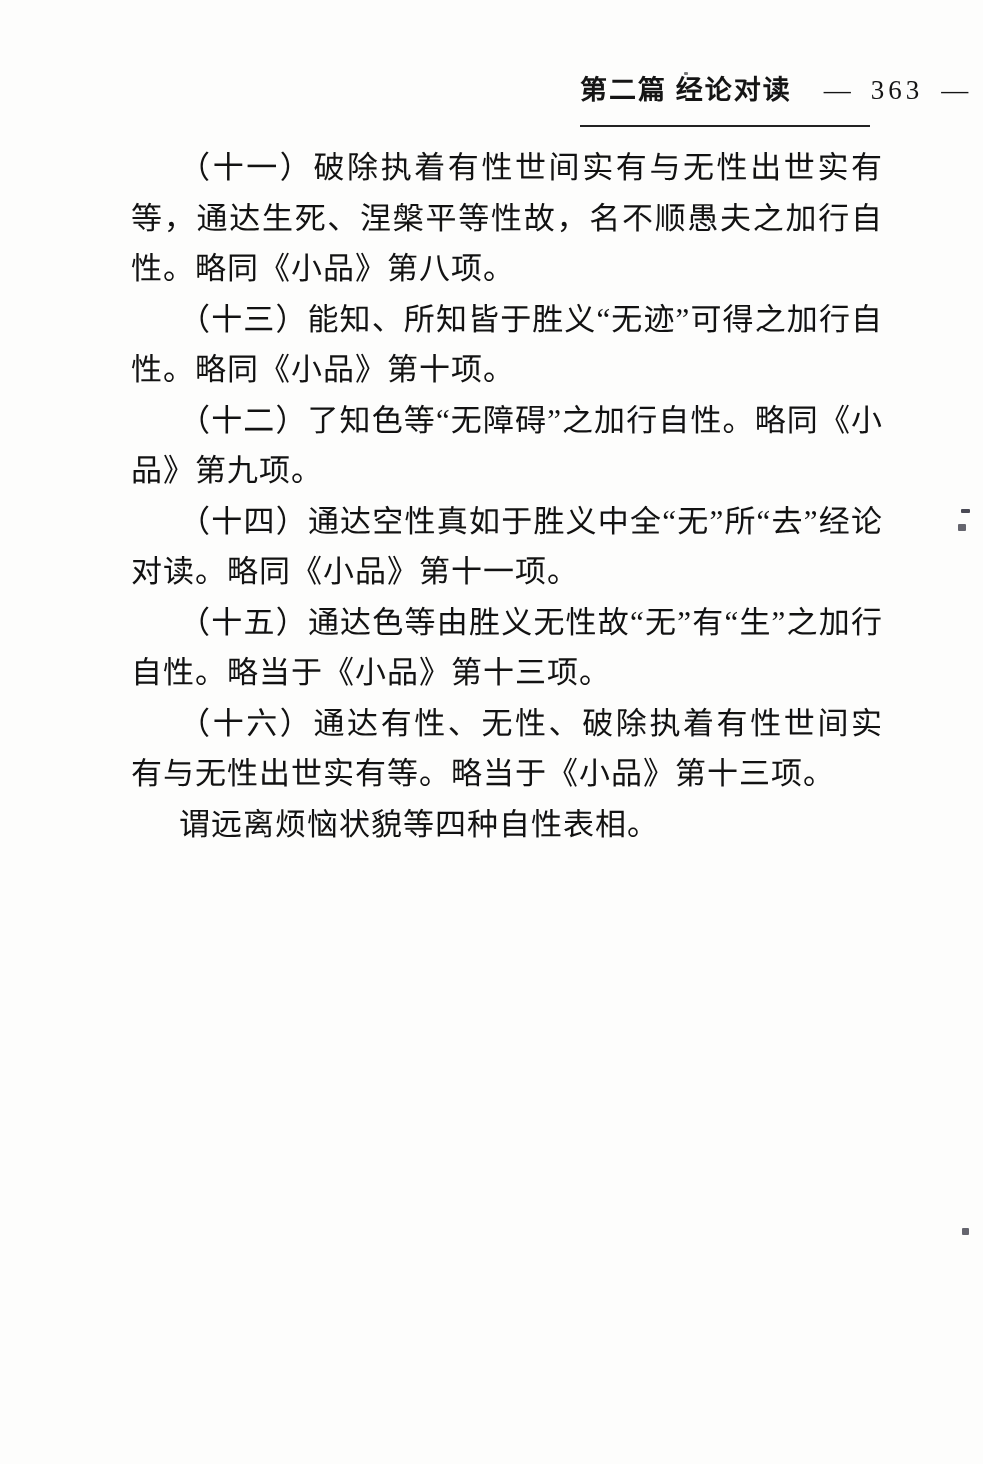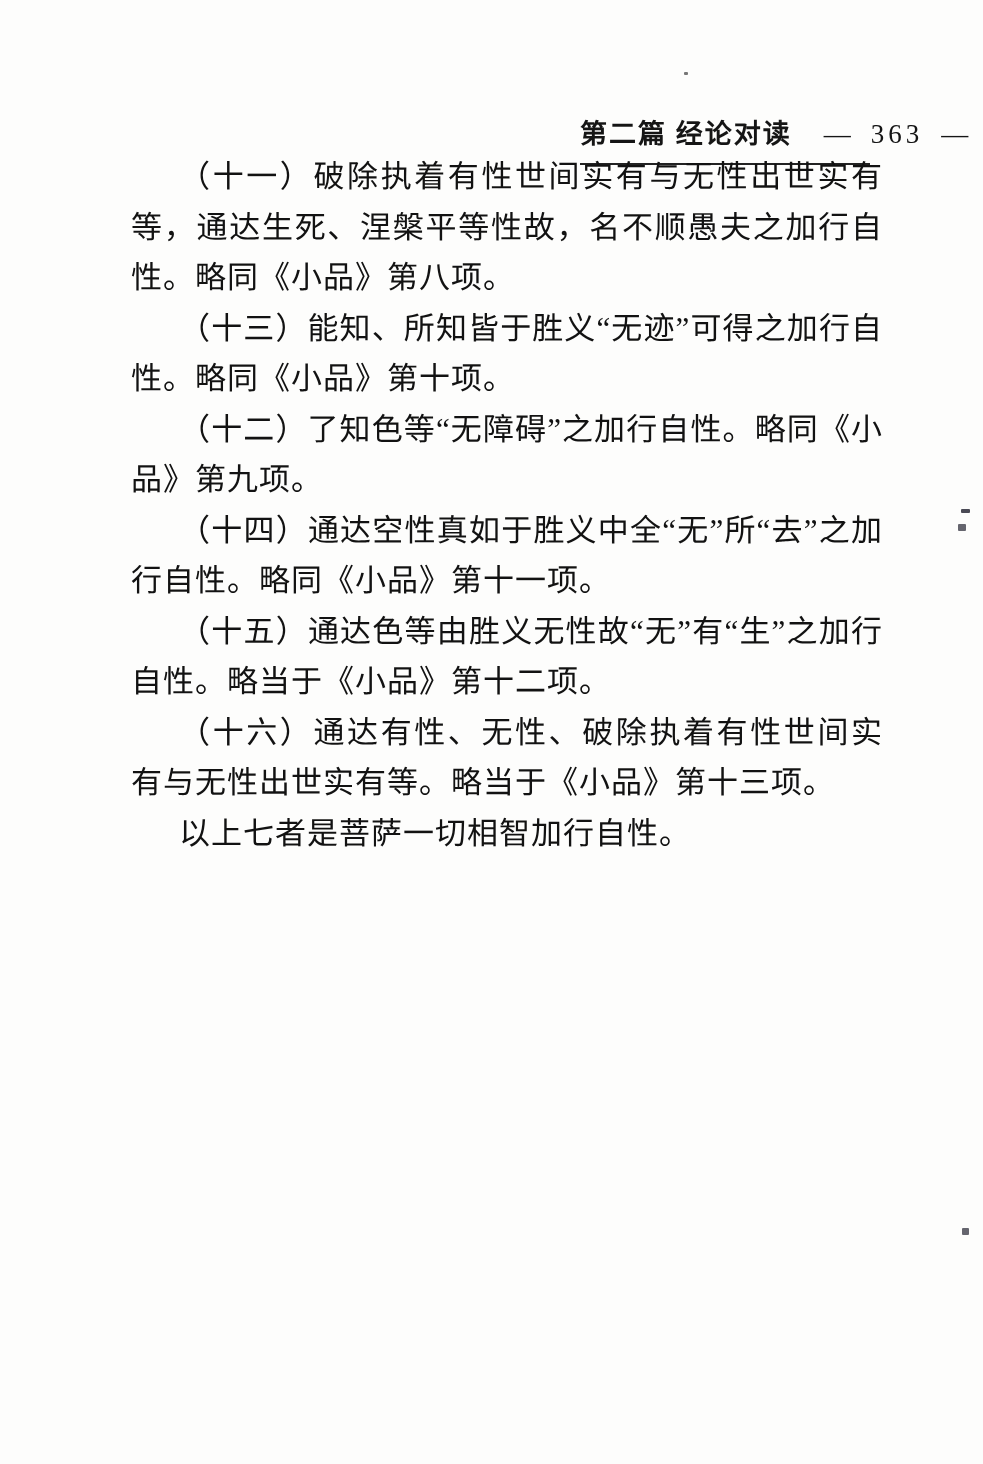--- a/index.html
+++ b/index.html
@@ -23,36 +23,35 @@
     left: 580px;
     top: 68px;
     width: 290px;
     display: flex;
     align-items: baseline;
     white-space: nowrap;
     font-size: 27px;
     font-weight: bold;
     letter-spacing: 2px;
     border-bottom: 2px solid #222;
-    padding-bottom: 12px;
-    margin-top: 44px;
+    padding-bottom: 18px;
   }
   .running-header .title { margin-right: 22px; }
   .running-header .dash  { font-weight: normal; margin: 0 10px; }
   .running-header .pagenum {
     font-family: Liberation Serif, serif;
     font-weight: normal;
     letter-spacing: 4px;
     margin: 0 8px;
   }
   
   .text-body {
     position: absolute;
     left: 131px;
-    top: 152px;
+    top: 143px;
     width: 752px;
     font-size: 31px;
     line-height: 50.5px;
     text-align: justify;
     text-justify: inter-character;
     letter-spacing: 1px;
     color: #121212;
   }
   .text-body p {
     margin: 0;
@@ -79,24 +78,24 @@
     <span class="title">第二篇 经论对读</span>
     <span class="dash">—</span>
     <span class="pagenum">363</span>
     <span class="dash">—</span>
   </div>
 
   <div class="text-body">
     <p>（十一）破除执着有性世间实有与无性出世实有等，通达生死、涅槃平等性故，名不顺愚夫之加行自性。略同《小品》第八项。</p>
     <p>（十三）能知、所知皆于胜义“无迹”可得之加行自性。略同《小品》第十项。</p>
     <p>（十二）了知色等“无障碍”之加行自性。略同《小品》第九项。</p>
-    <p>（十四）通达空性真如于胜义中全“无”所“去”之加行自性。略同《小品》第十一项。</p>
-    <p>（十五）通达色等由胜义无性故“无”有“生”之加行自性。略当于《小品》第十二项。</p>
+    <p>（十四）通达空性真如于胜义中全“无”所“去”经论对读。略同《小品》第十一项。</p>
+    <p>（十五）通达色等由胜义无性故“无”有“生”之加行自性。略当于《小品》第十三项。</p>
     <p>（十六）通达有性、无性、破除执着有性世间实有与无性出世实有等。略当于《小品》第十三项。</p>
-    <p>以上七者是菩萨一切相智加行自性。</p>
+    <p>谓远离烦恼状貌等四种自性表相。</p>
   </div>
 
   <div class="edge-mark mark-a"></div>
   <div class="edge-mark mark-b"></div>
   <div class="edge-mark mark-c"></div>
   <div class="edge-mark speck"></div>
 
 </div>
 
 </body></html>

